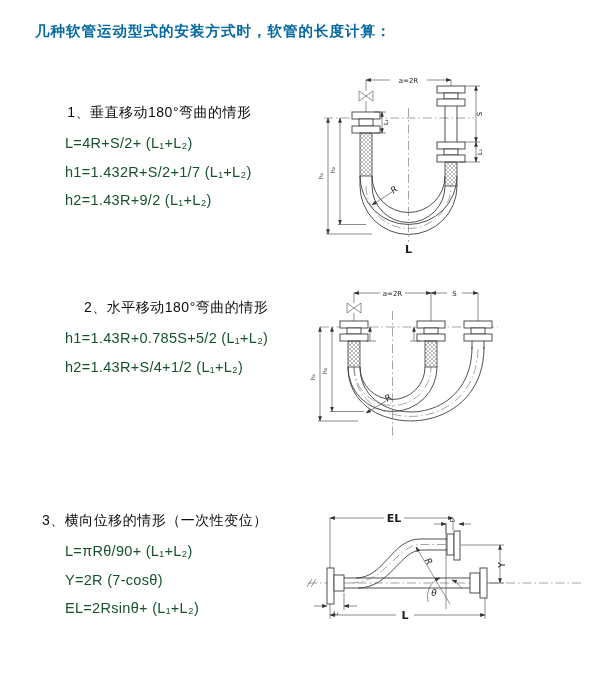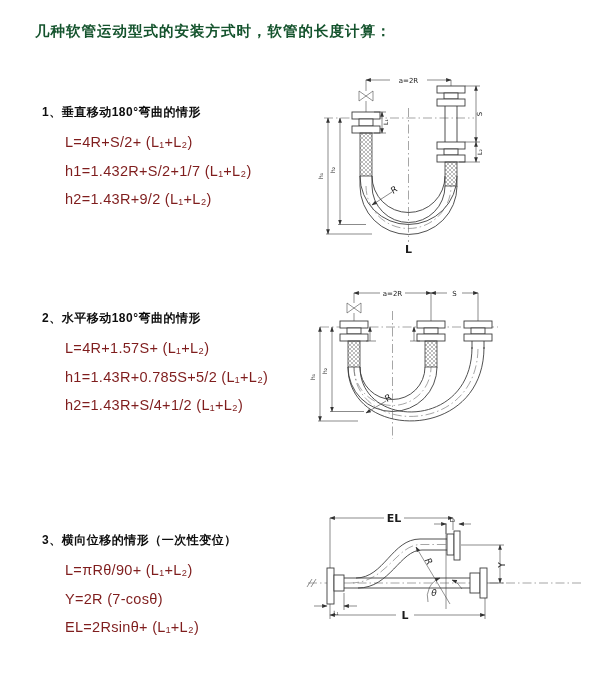--- a/index.html
+++ b/index.html
@@ -3,29 +3,29 @@
 <meta charset="utf-8">
 <style>
   html,body{margin:0;padding:0;}
   body{
     width:600px;height:675px;background:#ffffff;position:relative;overflow:hidden;
     font-family:"Liberation Sans",sans-serif;color:#161616;
   }
   .sheet{position:absolute;inset:0;background:#fff;}
   .page-title{
     position:absolute;left:35px;top:22px;font-size:14.5px;font-weight:700;
-    letter-spacing:1px;color:#14532d;white-space:nowrap;
+    letter-spacing:1px;color:#0369a1;white-space:nowrap;
   }
   .sec{position:absolute;left:42px;}
-  .sec-heading{font-size:12px;font-weight:700;color:#0d0d0d;letter-spacing:0.5px;white-space:nowrap;}
+  .sec-heading{font-size:14px;font-weight:400;color:#0d0d0d;letter-spacing:0.5px;white-space:nowrap;text-align:right;}
   .formulas{margin-top:7px;padding-left:23px;}
-  .formula{font-size:14.5px;line-height:28.5px;color:#7f1d1d;letter-spacing:0.3px;white-space:nowrap;}
+  .formula{font-size:14.5px;line-height:28.5px;color:#14532d;letter-spacing:0.3px;white-space:nowrap;}
   #sec1{top:104px;}
-  #sec2{top:299px;margin-top:11px;}
-  #sec3{top:512px;margin-top:20px;}
+  #sec2{top:299px;}
+  #sec3{top:512px;}
   .dia{position:absolute;}
   #dia1{left:306px;top:66px;}
   #dia2{left:306px;top:281px;}
   #dia3{left:300px;top:503px;}
   
   .ln{stroke:#3d3d3d;stroke-width:0.9;fill:none;}
   .fit{stroke:#3d3d3d;stroke-width:0.9;fill:#ffffff;}
   .thin{stroke:#4a4a4a;stroke-width:0.6;fill:none;}
   .cl{stroke:#6a6a6a;stroke-width:0.6;fill:none;stroke-dasharray:9 3 1.5 3;}
   .dim{stroke:#3d3d3d;stroke-width:0.6;fill:none;}
@@ -45,21 +45,20 @@
     <div class="formulas">
       <div class="formula">L=4R+S/2+ (L₁+L₂)</div>
       <div class="formula">h1=1.432R+S/2+1/7 (L₁+L₂)</div>
       <div class="formula">h2=1.43R+9/2 (L₁+L₂)</div>
     </div>
   </div>
 
   <div class="sec" id="sec2">
     <div class="sec-heading">2、水平移动180°弯曲的情形</div>
     <div class="formulas">
-      <div class="formula">L=4R+1.57S+ (L₁+L₂)</div>
       <div class="formula">h1=1.43R+0.785S+5/2 (L₁+L₂)</div>
       <div class="formula">h2=1.43R+S/4+1/2 (L₁+L₂)</div>
     </div>
   </div>
 
   <div class="sec" id="sec3">
     <div class="sec-heading">3、横向位移的情形（一次性变位）</div>
     <div class="formulas">
       <div class="formula">L=πRθ/90+ (L₁+L₂)</div>
       <div class="formula">Y=2R (7-cosθ)</div>

